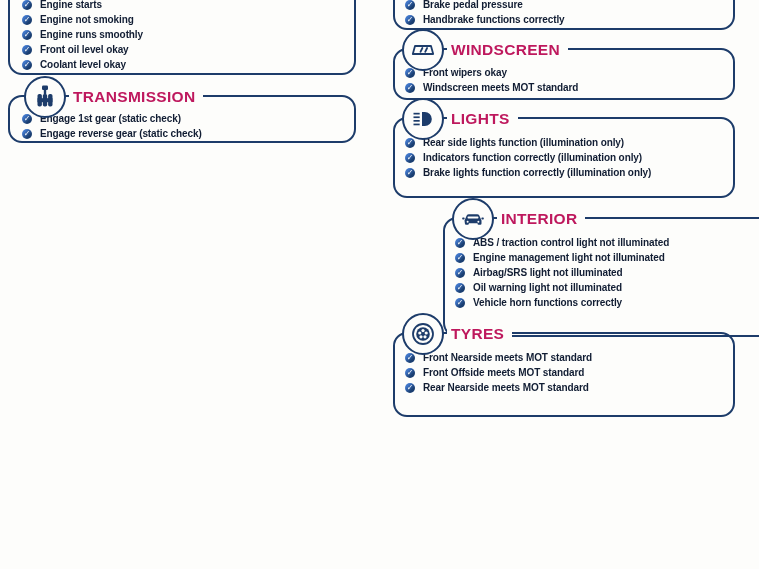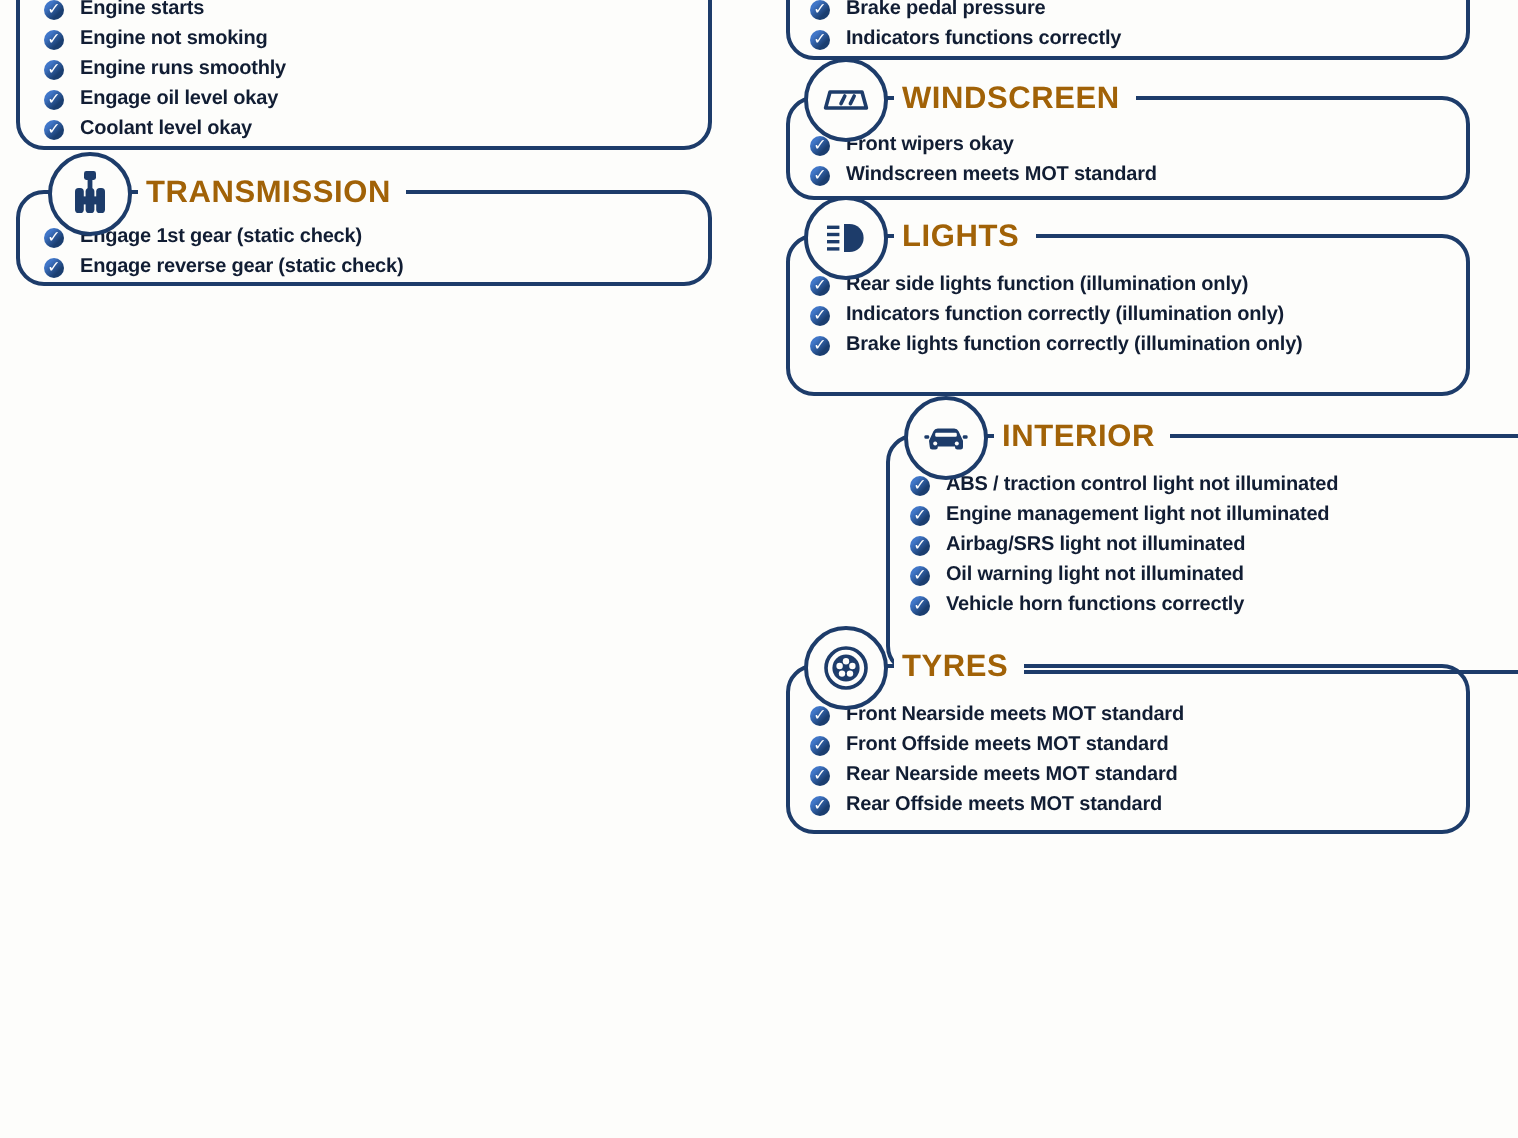--- a/index.html
+++ b/index.html
@@ -33,21 +33,21 @@
     display:flex;align-items:center;justify-content:center;
     flex:0 0 42px;
   }
   .ttl{
     margin:0 0 0 3px;
     background:#fdfdfb;
     padding:1px 8px 1px 4px;
     font-size:15.5px;
     font-weight:bold;
     letter-spacing:.3px;
-    color:#a16207;
+    color:#be185d;
     white-space:nowrap;
   }
   ul.items{
     list-style:none;
     margin:0;padding:0;
   }
   .item{
     display:flex;
     align-items:center;
     height:15px;
@@ -98,21 +98,21 @@
       <li class="item">
         <span class="chk"></span>
         <span class="lbl">Engine not smoking</span>
       </li>
       <li class="item">
         <span class="chk"></span>
         <span class="lbl">Engine runs smoothly</span>
       </li>
       <li class="item">
         <span class="chk"></span>
-        <span class="lbl">Engage oil level okay</span>
+        <span class="lbl">Front oil level okay</span>
       </li>
       <li class="item">
         <span class="chk"></span>
         <span class="lbl">Coolant level okay</span>
       </li>
     </ul>
   </section>
 
   <section class="card col-left" style="left:8px;top:95px;width:348px;height:48px;">
     <div class="hdr" style="left:14px;">
@@ -141,21 +141,21 @@
   </section>
 
   <section class="card col-right" style="left:393px;top:-42px;width:342px;height:72px;">
     <ul class="items" style="padding-top:37px;">
       <li class="item">
         <span class="chk"></span>
         <span class="lbl">Brake pedal pressure</span>
       </li>
       <li class="item">
         <span class="chk"></span>
-        <span class="lbl">Indicators functions correctly</span>
+        <span class="lbl">Handbrake functions correctly</span>
       </li>
     </ul>
   </section>
 
   <section class="card col-right" style="left:393px;top:48px;width:342px;height:52px;">
     <div class="hdr" style="left:7px;">
       <span class="circ">
         <svg class="icon-svg" width="26" height="24" viewBox="0 0 26 24">
           <path class="stk" d="M5 8 h16 l2.2 8 h-20.4 z"></path>
           <path class="stk" d="M10.5 13.8 l1.9-3.8"></path>
@@ -264,20 +264,16 @@
         <span class="lbl">Front Nearside meets MOT standard</span>
       </li>
       <li class="item">
         <span class="chk"></span>
         <span class="lbl">Front Offside meets MOT standard</span>
       </li>
       <li class="item">
         <span class="chk"></span>
         <span class="lbl">Rear Nearside meets MOT standard</span>
       </li>
-      <li class="item">
-        <span class="chk"></span>
-        <span class="lbl">Rear Offside meets MOT standard</span>
-      </li>
     </ul>
   </section>
 
 </div>
 
 </body></html>

